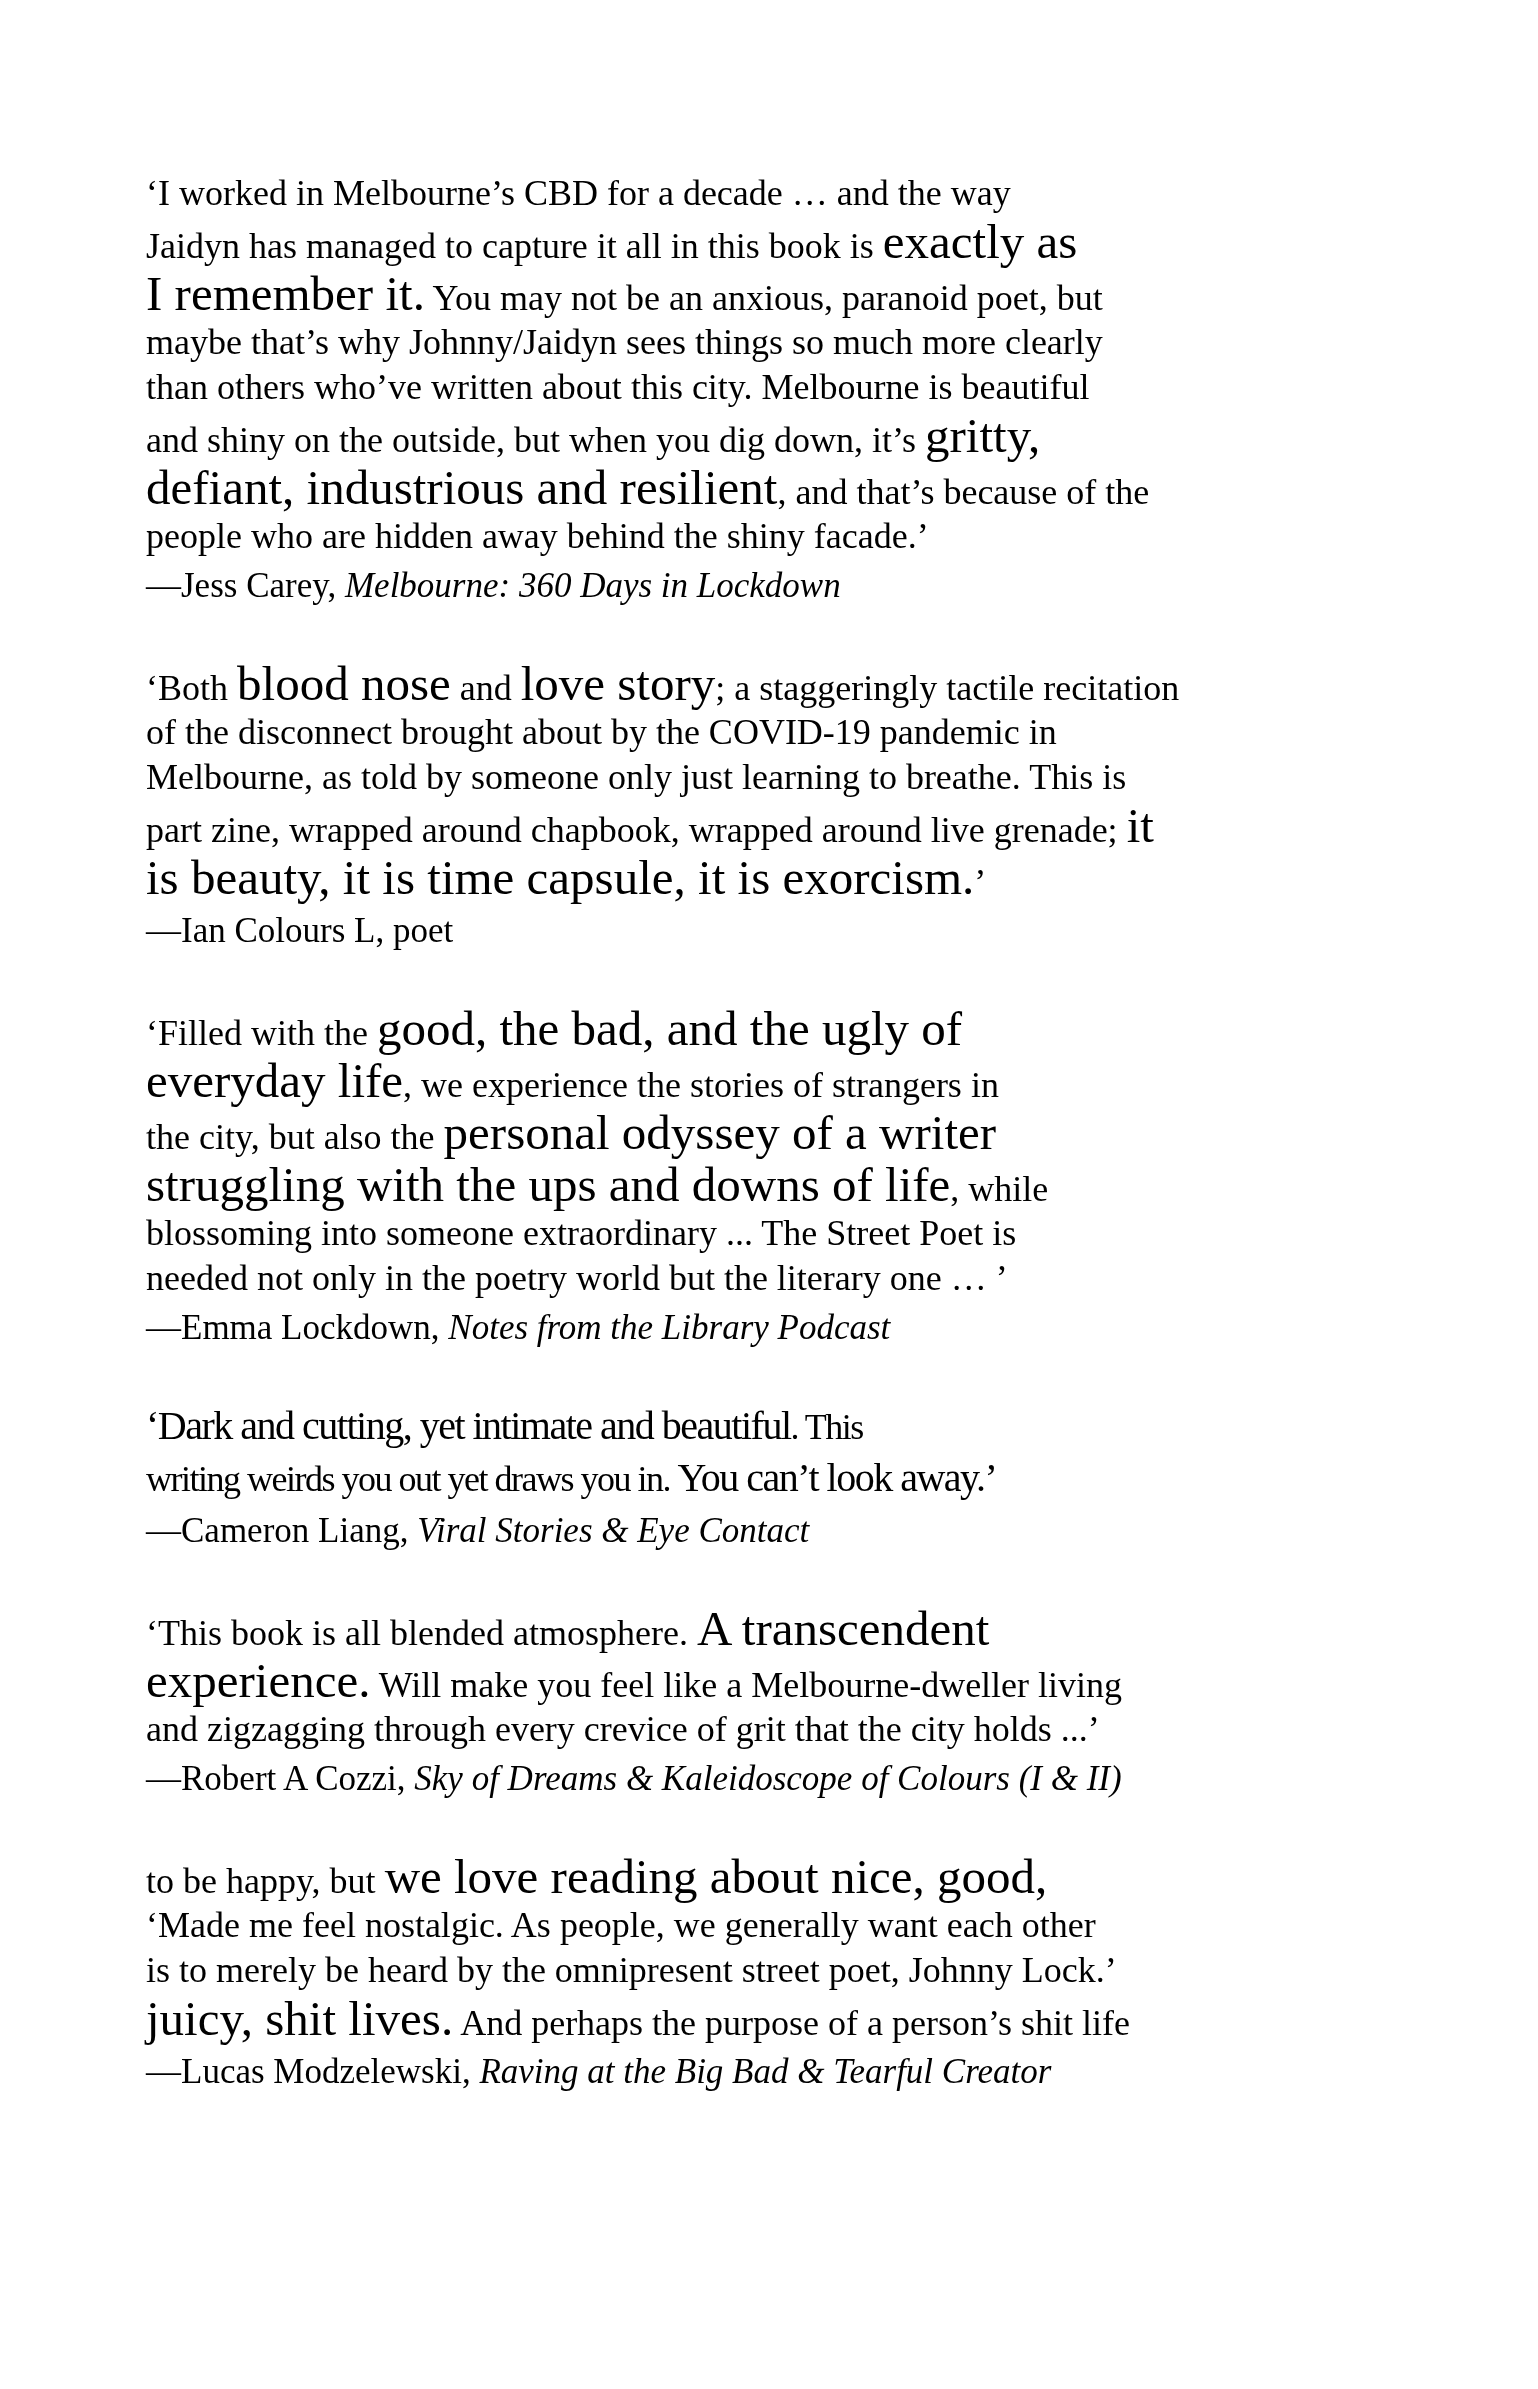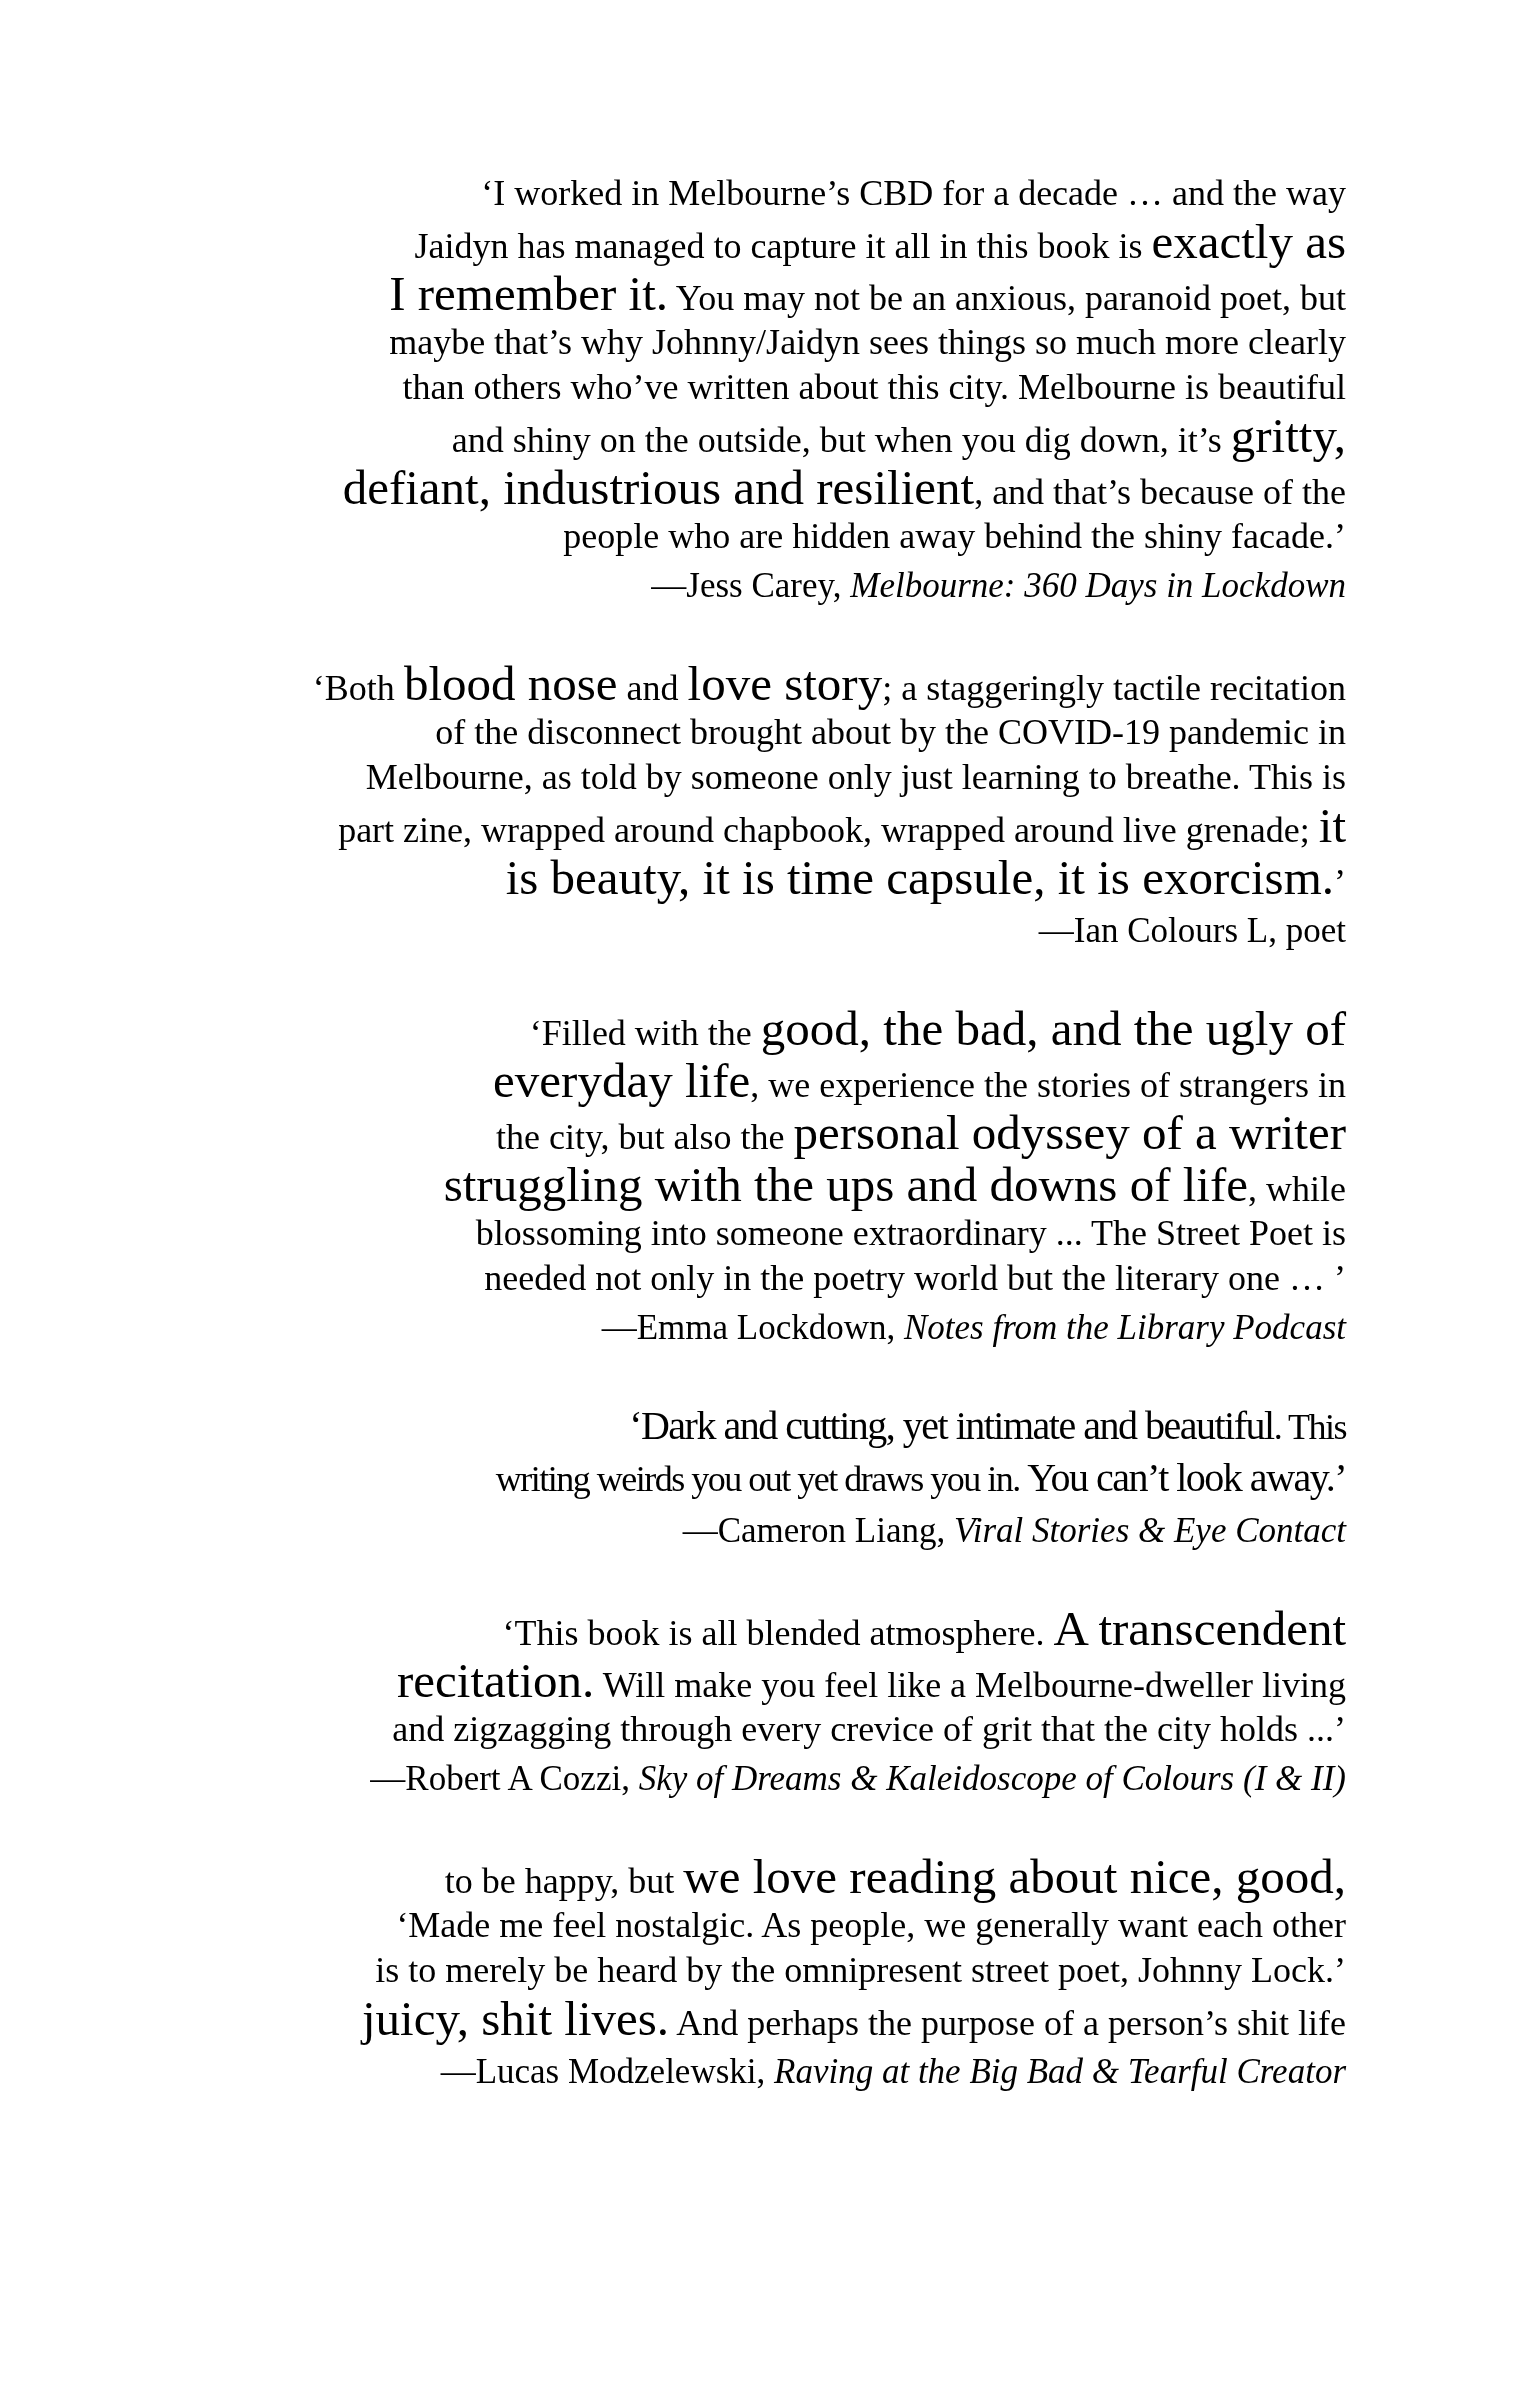--- a/index.html
+++ b/index.html
@@ -4,21 +4,21 @@
 <style>
   html, body { margin: 0; padding: 0; background: #ffffff; }
   body { width: 1539px; height: 2389px; overflow: hidden; position: relative; }
   .page {
     position: absolute; left: 0; top: 0; width: 1539px; height: 2389px;
     font-family: "Liberation Serif", "DejaVu Serif", serif;
     color: #000000;
   }
   .column {
     position: absolute; left: 146px; width: 1200px; top: 171px;
-    text-align: right;
+    text-align: left;
   }
   .quote { margin: 0 0 45px 0; }
   .line {
     display: block; white-space: nowrap;
     font-size: 36px; line-height: 45px; height: 45px;
   }
   .line.has-emph { line-height: 52px; height: 52px; }
   .seg { font-size: 36px; }
   .seg.emph { font-size: 49px; }
   .attr { display: block; white-space: nowrap; font-size: 35px; line-height: 54px; height: 54px; }
@@ -59,21 +59,21 @@
         <div class="line"><span class="seg">needed not only in the poetry world but the literary one … ’</span></div>
         <div class="attr"><span>—</span><span>Emma Lockdown, </span><span class="work">Notes from the Library Podcast</span></div>
       </div>
       <div class="quote q-dark">
         <div class="line has-emph"><span class="seg emph">‘Dark and cutting, yet intimate and beautiful</span><span class="seg">. This</span></div>
         <div class="line has-emph"><span class="seg">writing weirds you out yet draws you in. </span><span class="seg emph">You can’t look away.’</span></div>
         <div class="attr"><span>—</span><span>Cameron Liang, </span><span class="work">Viral Stories &amp; Eye Contact</span></div>
       </div>
       <div class="quote">
         <div class="line has-emph"><span class="seg">‘This book is all blended atmosphere. </span><span class="seg emph">A transcendent</span></div>
-        <div class="line has-emph"><span class="seg emph">recitation.</span><span class="seg"> Will make you feel like a Melbourne-dweller living</span></div>
+        <div class="line has-emph"><span class="seg emph">experience.</span><span class="seg"> Will make you feel like a Melbourne-dweller living</span></div>
         <div class="line"><span class="seg">and zigzagging through every crevice of grit that the city holds ...’</span></div>
         <div class="attr"><span>—</span><span>Robert A Cozzi, </span><span class="work">Sky of Dreams &amp; Kaleidoscope of Colours (I &amp; II)</span></div>
       </div>
       <div class="quote">
         <div class="line has-emph"><span class="seg">to be happy, but </span><span class="seg emph">we love reading about nice, good,</span></div>
         <div class="line"><span class="seg">‘Made me feel nostalgic. As people, we generally want each other</span></div>
         <div class="line"><span class="seg">is to merely be heard by the omnipresent street poet, Johnny Lock.’</span></div>
         <div class="line has-emph"><span class="seg emph">juicy, shit lives.</span><span class="seg"> And perhaps the purpose of a person’s shit life</span></div>
         <div class="attr"><span>—</span><span>Lucas Modzelewski, </span><span class="work">Raving at the Big Bad &amp; Tearful Creator</span></div>
       </div>

